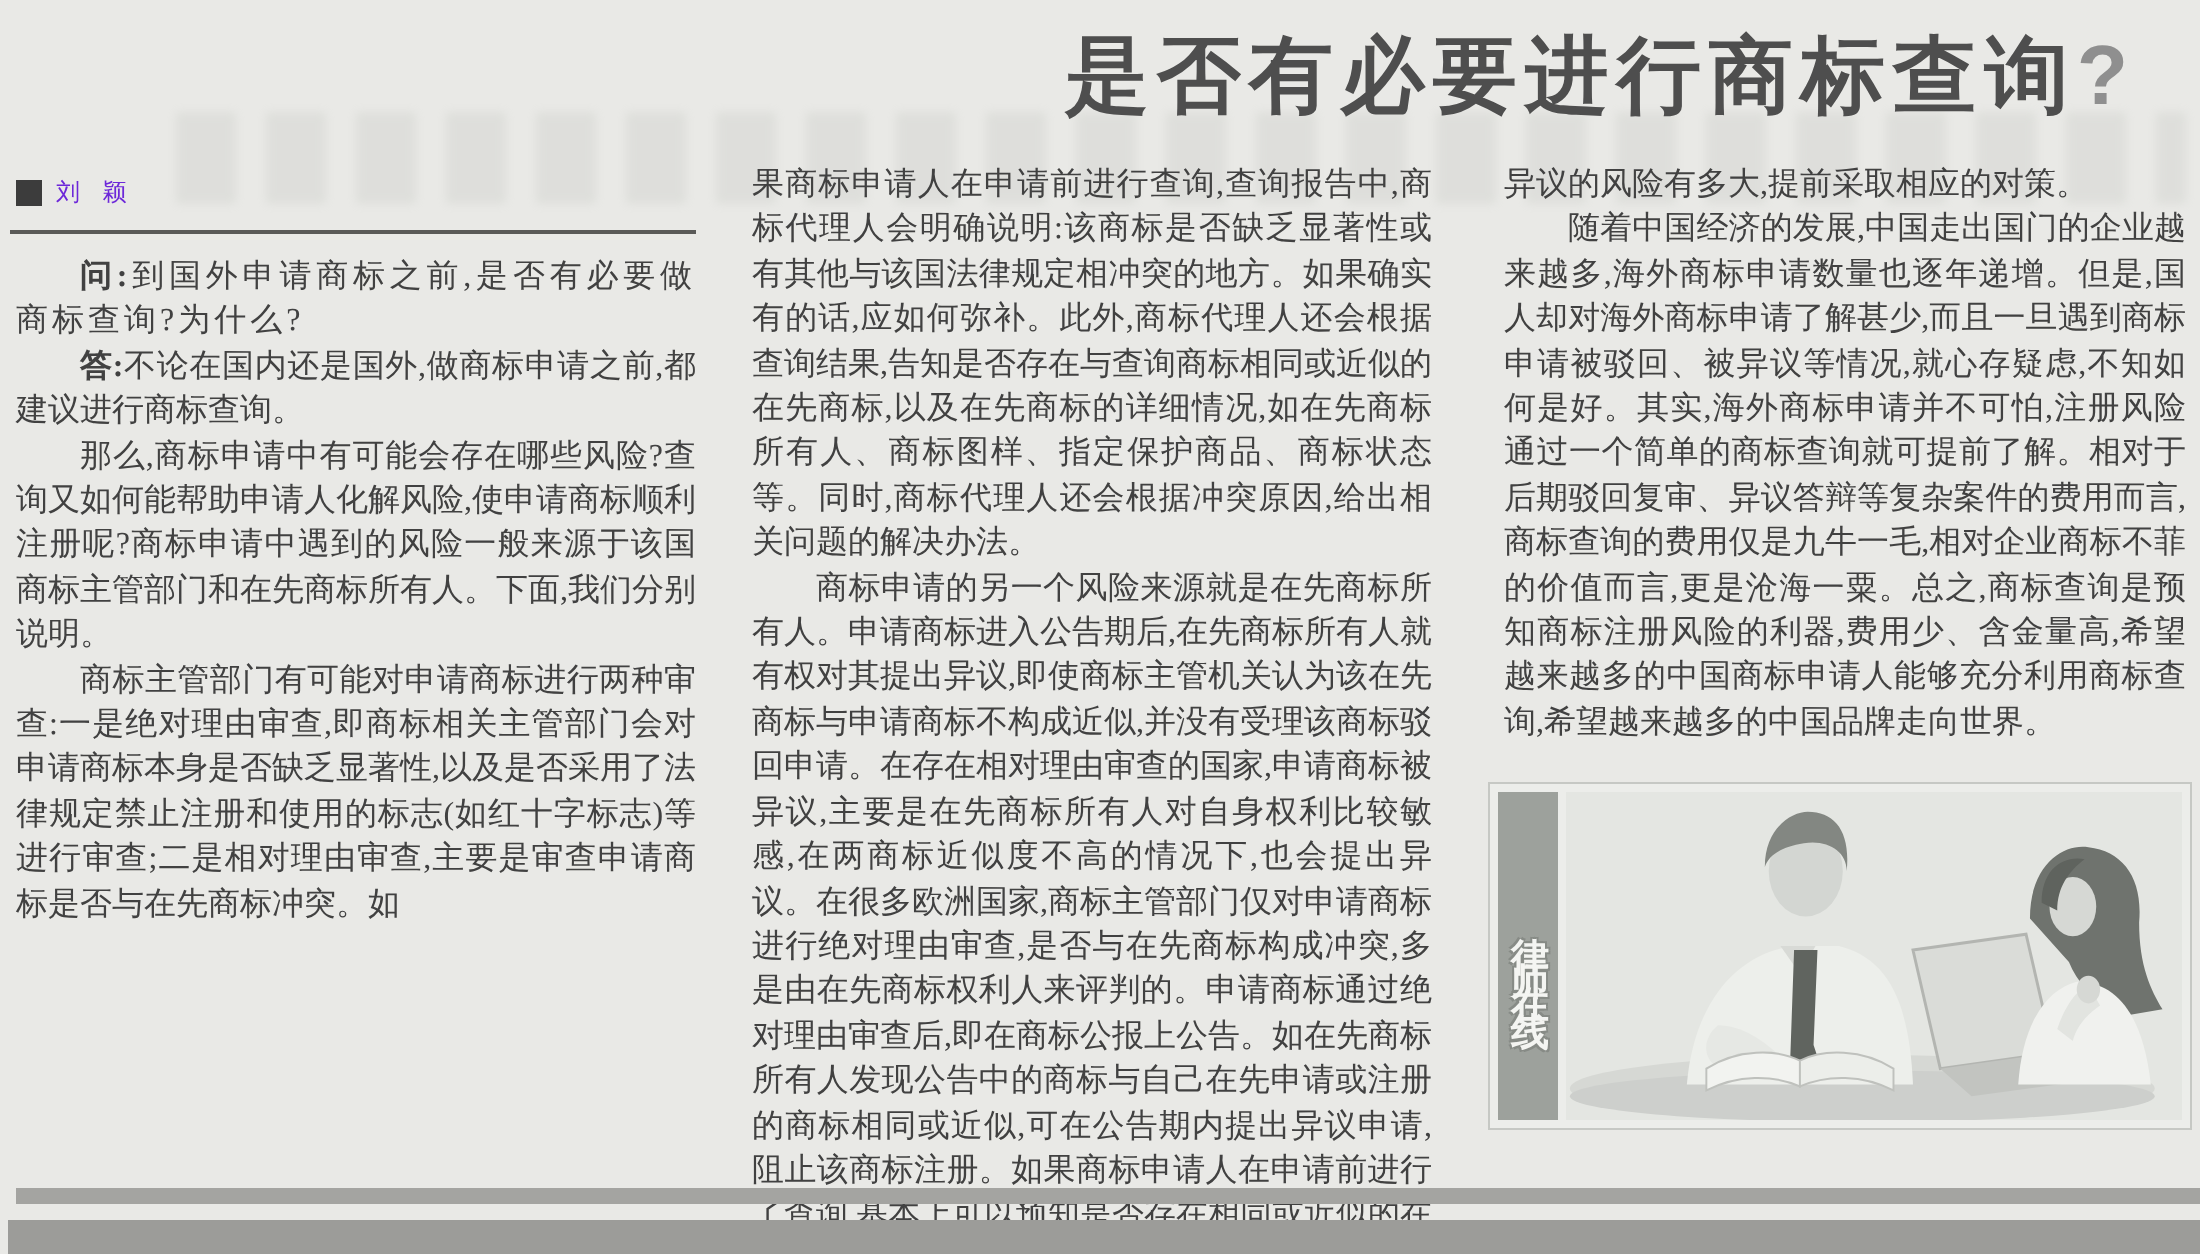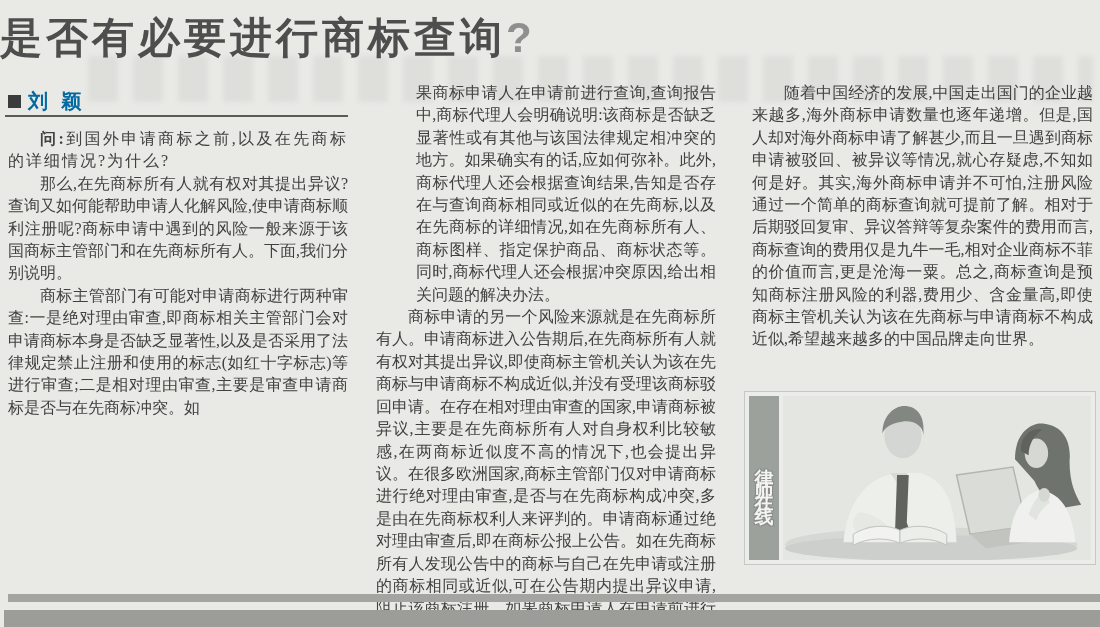--- a/index.html
+++ b/index.html
@@ -8,39 +8,39 @@
     background:#e9e9e6;
     font-family:"Liberation Serif", serif;
   }
   
   .ghost {
     position:absolute; top:56px; left:88px; width:1005px; height:46px;
     background:repeating-linear-gradient(90deg,#aeb2ac 0px,#aeb2ac 30px,transparent 30px,transparent 45px);
     opacity:0.18; filter:blur(2.5px);
   }
   .title {
-    position:absolute; top:10px; left:0; width:1064px; text-align:left;
+    position:absolute; top:10px; left:0; width:1064px; text-align:right;
     font-family:"Liberation Sans", sans-serif; font-weight:bold;
     font-size:42px; letter-spacing:4px; color:#4e4e4e; white-space:nowrap;
   }
   .title .qmark { color:#8f8f8f; font-weight:600; letter-spacing:0; }
   .byline {
     position:absolute; top:88px; left:8px; display:flex; align-items:center; gap:7px;
     font-family:"Liberation Sans", sans-serif;
   }
   .byline .sq { width:13px; height:13px; background:#3c3c3c; display:inline-block; }
-  .byline .name { font-size:20px; font-weight:bold; color:#0369a1; letter-spacing:4px; }
+  .byline .name { font-size:12px; font-weight:normal; color:#6d28d9; letter-spacing:4px; }
   .byline-rule { position:absolute; top:115px; left:5px; width:343px; height:2px; background:#5a5a58; }
 
   .col {
     position:absolute; font-size:16px; line-height:22.4px; color:#414141;
     text-align:justify; word-break:break-all;
   }
   .col p { margin:0; text-indent:2em; }
-  .col p.noindent { text-indent:0;margin-left:40px; }
+  .col p.noindent { text-indent:0; }
   .col p.spaced { letter-spacing:2px; }
   .col p b { font-weight:bold; }
   .col1 { left:8px;   top:128px; width:340px; }
   .col2 { left:376px; top:82px;  width:340px; }
   .col3 { left:752px; top:82px;  width:341px; }
   .affil { font-weight:bold; margin-top:5px !important; }
 
   .photo-box {
     position:absolute; left:744px; top:391px; width:352px; height:174px;
     box-sizing:border-box; background:#ecedea; border:1px solid #c6c8c4;
@@ -70,32 +70,34 @@
 
   <div class="title"><span>是否有必要进行商标查询</span><span class="qmark">?</span></div>
 
   <div class="byline">
     <span class="sq"></span>
     <span class="name">刘 颖</span>
   </div>
   <div class="byline-rule"></div>
 
   <div class="col col1">
-    <p class="spaced"><b>问:</b><span>到国外申请商标之前,以及在先商标的详细情况?为什么?</span></p>
-    <p>那么,在先商标所有人就有权对其提出异议?查询又如何能帮助申请人化解风险,使申请商标顺利注册呢?商标申请中遇到的风险一般来源于该国商标主管部门和在先商标所有人。下面,我们分别说明。</p>
+    <p class="spaced"><b>问:</b><span>到国外申请商标之前,是否有必要做商标查询?为什么?</span></p>
+    <p><b>答:</b><span>不论在国内还是国外,做商标申请之前,都建议进行商标查询。</span></p>
+    <p>那么,商标申请中有可能会存在哪些风险?查询又如何能帮助申请人化解风险,使申请商标顺利注册呢?商标申请中遇到的风险一般来源于该国商标主管部门和在先商标所有人。下面,我们分别说明。</p>
     <p>商标主管部门有可能对申请商标进行两种审查:一是绝对理由审查,即商标相关主管部门会对申请商标本身是否缺乏显著性,以及是否采用了法律规定禁止注册和使用的标志(如红十字标志)等进行审查;二是相对理由审查,主要是审查申请商标是否与在先商标冲突。如</p>
   </div>
 
   <div class="col col2">
     <p class="noindent">果商标申请人在申请前进行查询,查询报告中,商标代理人会明确说明:该商标是否缺乏显著性或有其他与该国法律规定相冲突的地方。如果确实有的话,应如何弥补。此外,商标代理人还会根据查询结果,告知是否存在与查询商标相同或近似的在先商标,以及在先商标的详细情况,如在先商标所有人、商标图样、指定保护商品、商标状态等。同时,商标代理人还会根据冲突原因,给出相关问题的解决办法。</p>
     <p>商标申请的另一个风险来源就是在先商标所有人。申请商标进入公告期后,在先商标所有人就有权对其提出异议,即使商标主管机关认为该在先商标与申请商标不构成近似,并没有受理该商标驳回申请。在存在相对理由审查的国家,申请商标被异议,主要是在先商标所有人对自身权利比较敏感,在两商标近似度不高的情况下,也会提出异议。在很多欧洲国家,商标主管部门仅对申请商标进行绝对理由审查,是否与在先商标构成冲突,多是由在先商标权利人来评判的。申请商标通过绝对理由审查后,即在商标公报上公告。如在先商标所有人发现公告中的商标与自己在先申请或注册的商标相同或近似,可在公告期内提出异议申请,阻止该商标注册。如果商标申请人在申请前进行了查询,基本上可以预知是否存在相同或近似的在先商标、申请商标被</p>
   </div>
 
   <div class="col col3">
-    <p>随着中国经济的发展,中国走出国门的企业越来越多,海外商标申请数量也逐年递增。但是,国人却对海外商标申请了解甚少,而且一旦遇到商标申请被驳回、被异议等情况,就心存疑虑,不知如何是好。其实,海外商标申请并不可怕,注册风险通过一个简单的商标查询就可提前了解。相对于后期驳回复审、异议答辩等复杂案件的费用而言,商标查询的费用仅是九牛一毛,相对企业商标不菲的价值而言,更是沧海一粟。总之,商标查询是预知商标注册风险的利器,费用少、含金量高,即使商标主管机关认为该在先商标与申请商标不构成近似,希望越来越多的中国品牌走向世界。</p>
+    <p class="noindent">异议的风险有多大,提前采取相应的对策。</p>
+    <p>随着中国经济的发展,中国走出国门的企业越来越多,海外商标申请数量也逐年递增。但是,国人却对海外商标申请了解甚少,而且一旦遇到商标申请被驳回、被异议等情况,就心存疑虑,不知如何是好。其实,海外商标申请并不可怕,注册风险通过一个简单的商标查询就可提前了解。相对于后期驳回复审、异议答辩等复杂案件的费用而言,商标查询的费用仅是九牛一毛,相对企业商标不菲的价值而言,更是沧海一粟。总之,商标查询是预知商标注册风险的利器,费用少、含金量高,希望越来越多的中国商标申请人能够充分利用商标查询,希望越来越多的中国品牌走向世界。</p>
   </div>
 
   <div class="photo-box">
     <div class="caption-bar">
       <span class="v-caption">律师在线</span>
     </div>
     <div class="illus">
       <svg viewBox="0 0 316 166" preserveAspectRatio="none">
         <rect width="316" height="166" fill="#e4e6e2"></rect>
         <g>

